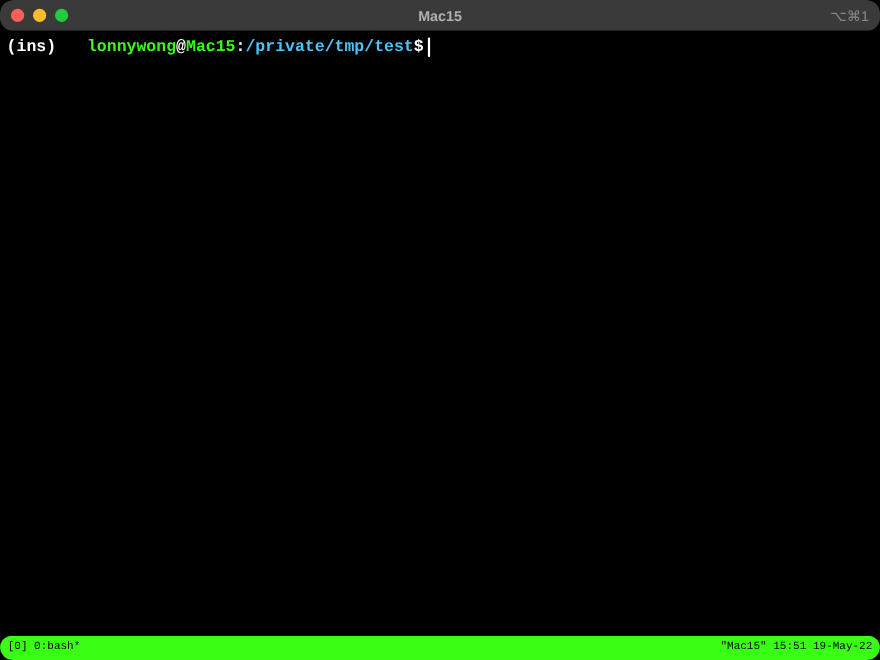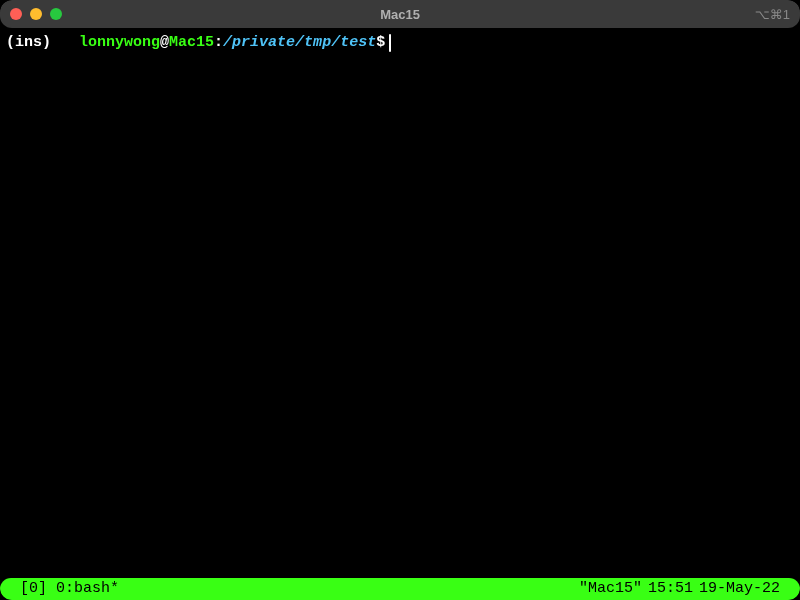--- a/index.html
+++ b/index.html
@@ -63,38 +63,38 @@
       display: flex;
       align-items: center;
       line-height: 1.5;
       font-weight: bold;
     }
     .prompt-mode { color: #ffffff; }
     .prompt-user { color: #39ff14; margin-left: 28px; }
     .prompt-at { color: #ffffff; }
     .prompt-host { color: #39ff14; }
     .prompt-colon { color: #ffffff; }
-    .prompt-path { color: #4fc3f7; font-style: italic; }
+    .prompt-path { color: #4fc3f7; }
     .prompt-dollar { color: #ffffff; }
     .cursor {
       display: inline-block;
       width: 2px;
       height: 18px;
       background: #fff;
       margin-left: 4px;
       vertical-align: middle;
     }
     .statusbar {
       height: 22px;
       background: #39ff14;
       color: #000;
       display: flex;
       align-items: center;
-      padding: 0 20px;
-      font-size: 15px;
+      padding: 0 7px;
+      font-size: 10px;
       line-height: 22px;
     }
     .status-left {
       display: flex;
     }
     .status-right {
       margin-left: auto;
       display: flex;
       gap: 6px;
     }

